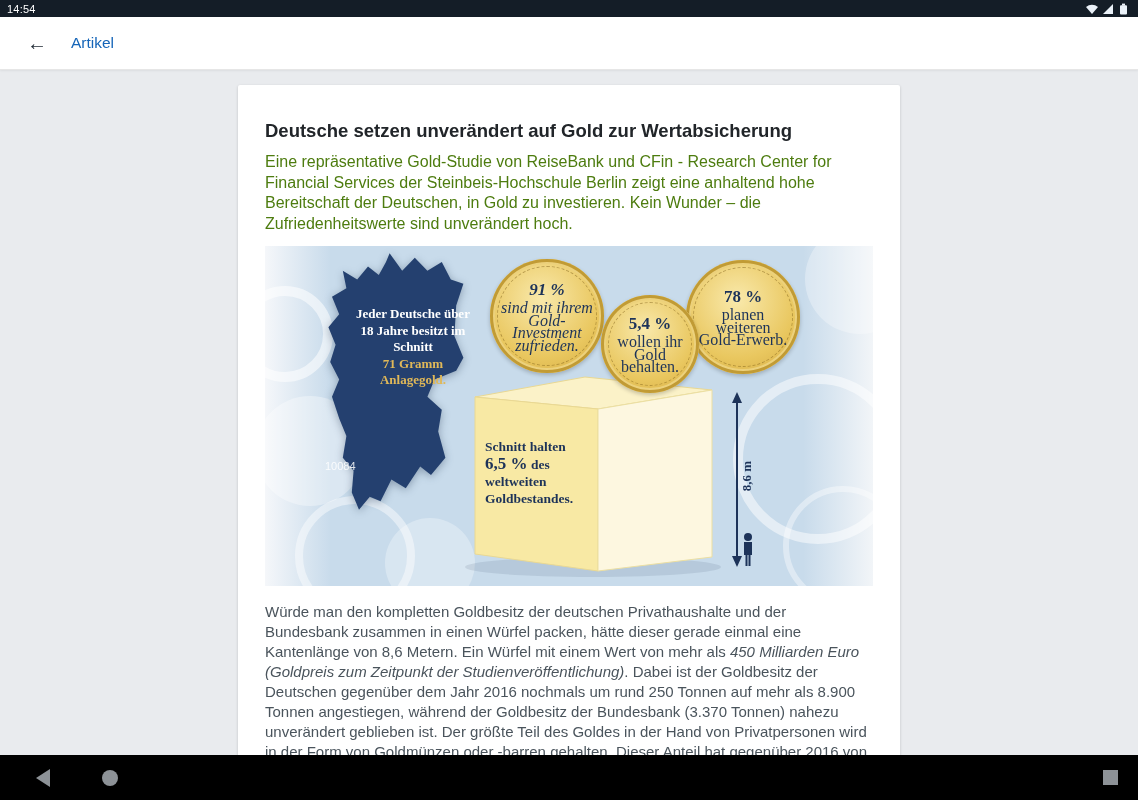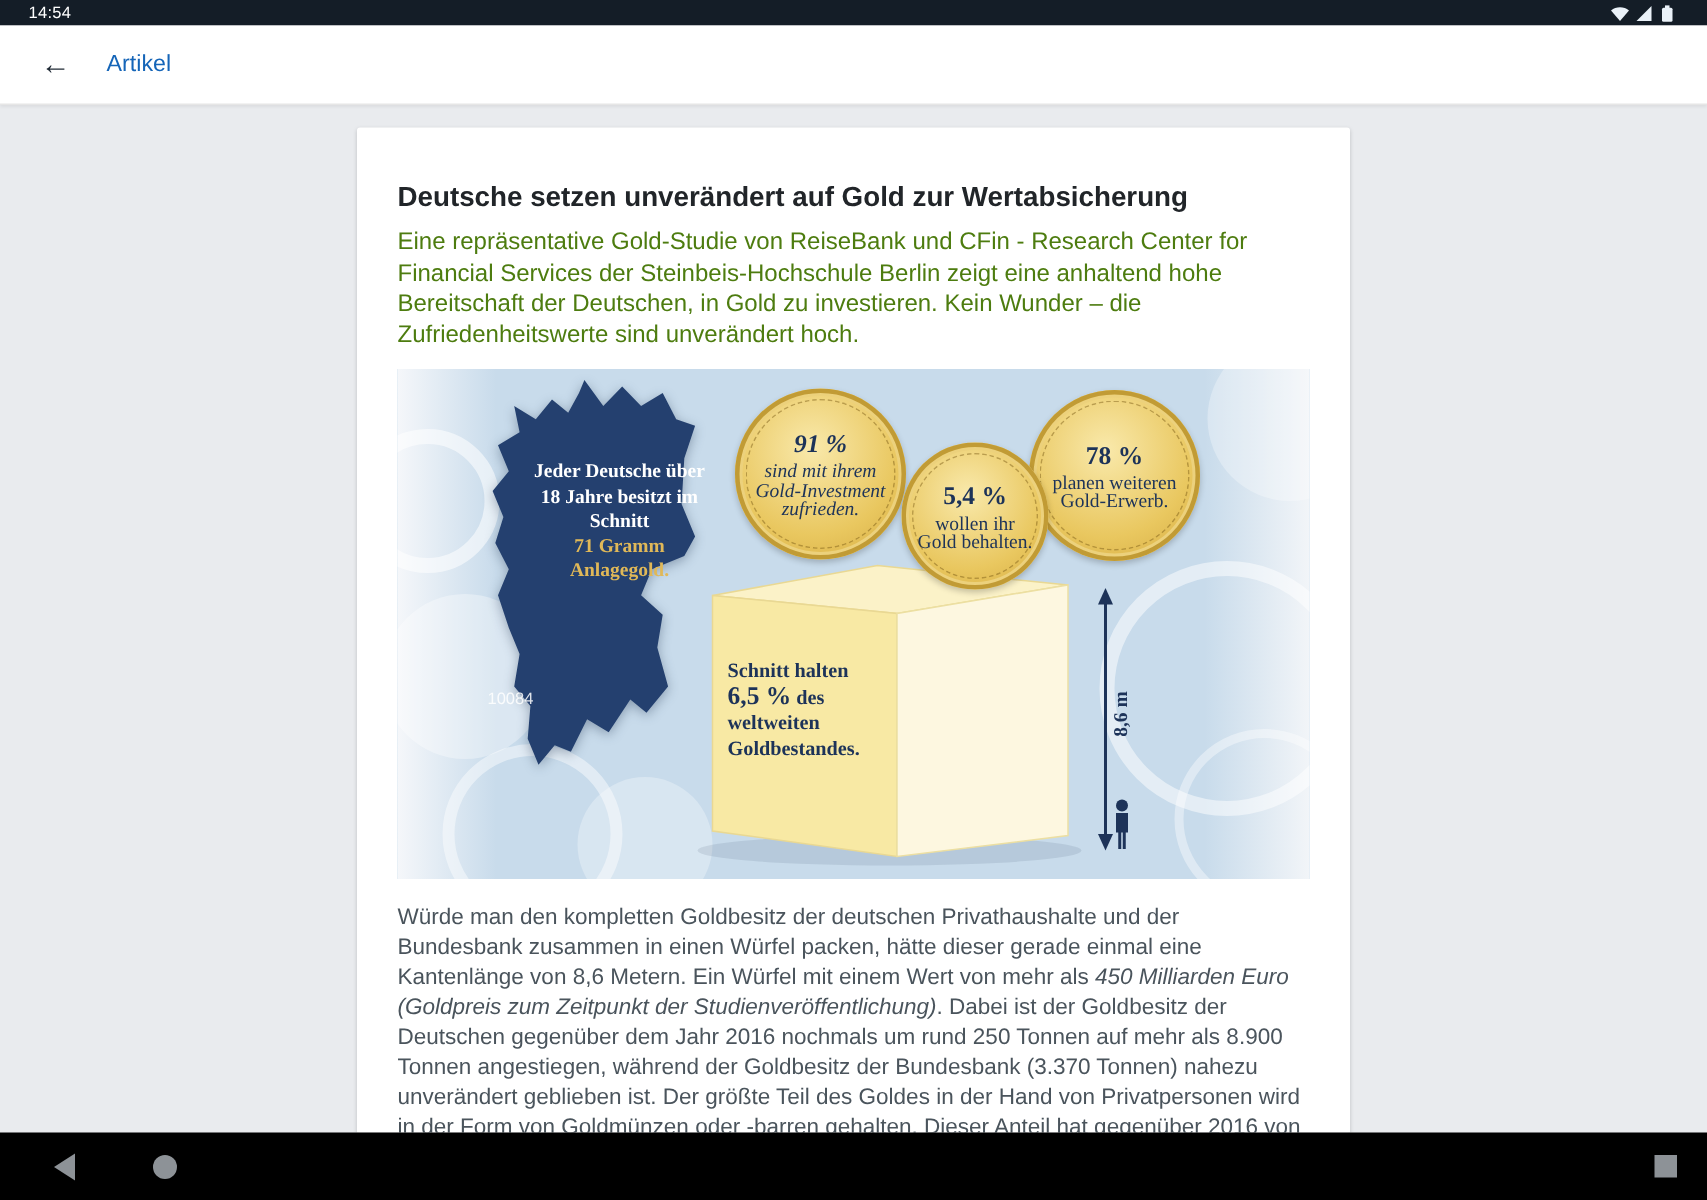--- a/index.html
+++ b/index.html
@@ -1,21 +1,21 @@
 <!DOCTYPE html>
 <html><head>
 <meta charset="utf-8">
 <style>
   * { margin:0; padding:0; box-sizing:border-box; }
   html,body { width:1138px; height:800px; overflow:hidden; }
   body { font-family:"Liberation Sans", sans-serif; background:#e9ebee; position:relative; }
 
   
   .status-bar { height:17px; background:#141d27; color:#fff; display:flex; align-items:center;
-                justify-content:space-between; padding:0 19px; font-size:11px; }
+                justify-content:space-between; padding:0 7px; font-size:11px; }
   .status-time { letter-spacing:.2px; }
   .status-icons { display:flex; align-items:center; gap:3px; height:100%; }
 
   
   .app-bar { height:53px; background:#fff; display:flex; align-items:center; padding:0 25px;
              border-bottom:1px solid #e6e6e6; box-shadow:0 1px 2px rgba(0,0,0,.06); position:relative; z-index:5; }
   .back-btn { width:24px; height:24px; display:flex; align-items:center; justify-content:center;
               cursor:pointer; color:#202a35; font-size:20px; line-height:1; }
   .app-title { color:#1565b8; font-size:15.5px; font-weight:500; margin-left:22px; }
 
@@ -59,21 +59,21 @@
           box-shadow: inset 0 0 0 3px #c19b35, inset 0 0 0 5px #ecd17c, 0 2px 4px rgba(0,0,0,.22);
           display:flex; align-items:center; justify-content:center; text-align:center; }
   .coin::after { content:""; position:absolute; inset:7px; border-radius:50%;
                  border:1px dashed rgba(120,90,20,.45); }
   .coin-1 { left:225px; top:13px; width:114px; height:114px;font-style:italic; }
   .coin-2 { left:336px; top:49px; width:98px;  height:98px;  z-index:4; }
   .coin-3 { left:421px; top:14px; width:114px; height:114px; }
   .coin-text { width:92px; font-family:"Liberation Serif", serif; color:#1d3359; }
   .coin-2 .coin-text { width:80px; }
   .coin-value { font-size:17px; font-weight:700; margin-bottom:2px; }
-  .coin-label { font-size:13px; line-height:12.5px; }
+  .coin-label { font-size:16px; line-height:12.5px; }
 
   .cube-caption-left  { position:absolute; left:220px; top:192px; width:96px; z-index:4;
                         font-family:"Liberation Serif", serif; font-weight:600; font-size:13.5px;
                         line-height:17px; color:#1d3359; }
   .cube-caption-left .big { font-size:17px; font-weight:700; }
   .cube-caption-right { position:absolute; left:344px; top:177px; width:102px; z-index:4;
                         font-family:"Liberation Serif", serif; font-weight:600; font-size:13.5px;
                         line-height:17px; color:#1d3359; }
   .measure-label { position:absolute; left:452px; top:222px; width:60px; height:16px; z-index:4;
                    transform:rotate(-90deg); text-align:center; font-family:"Liberation Serif", serif;

